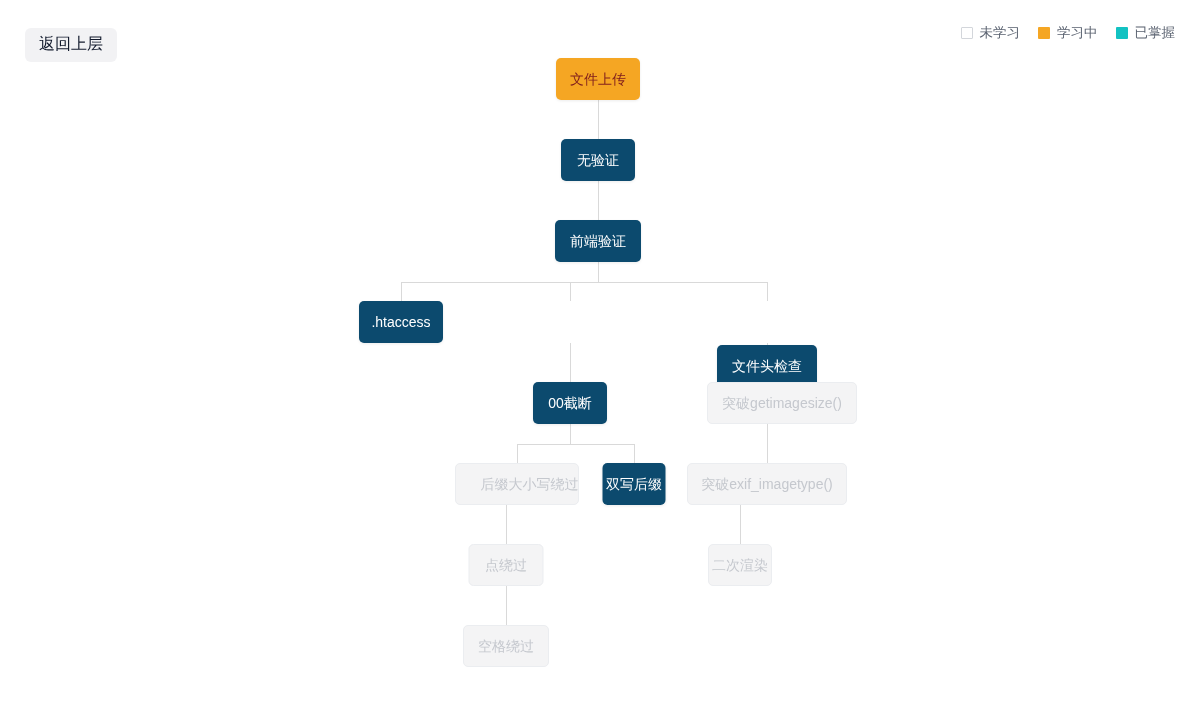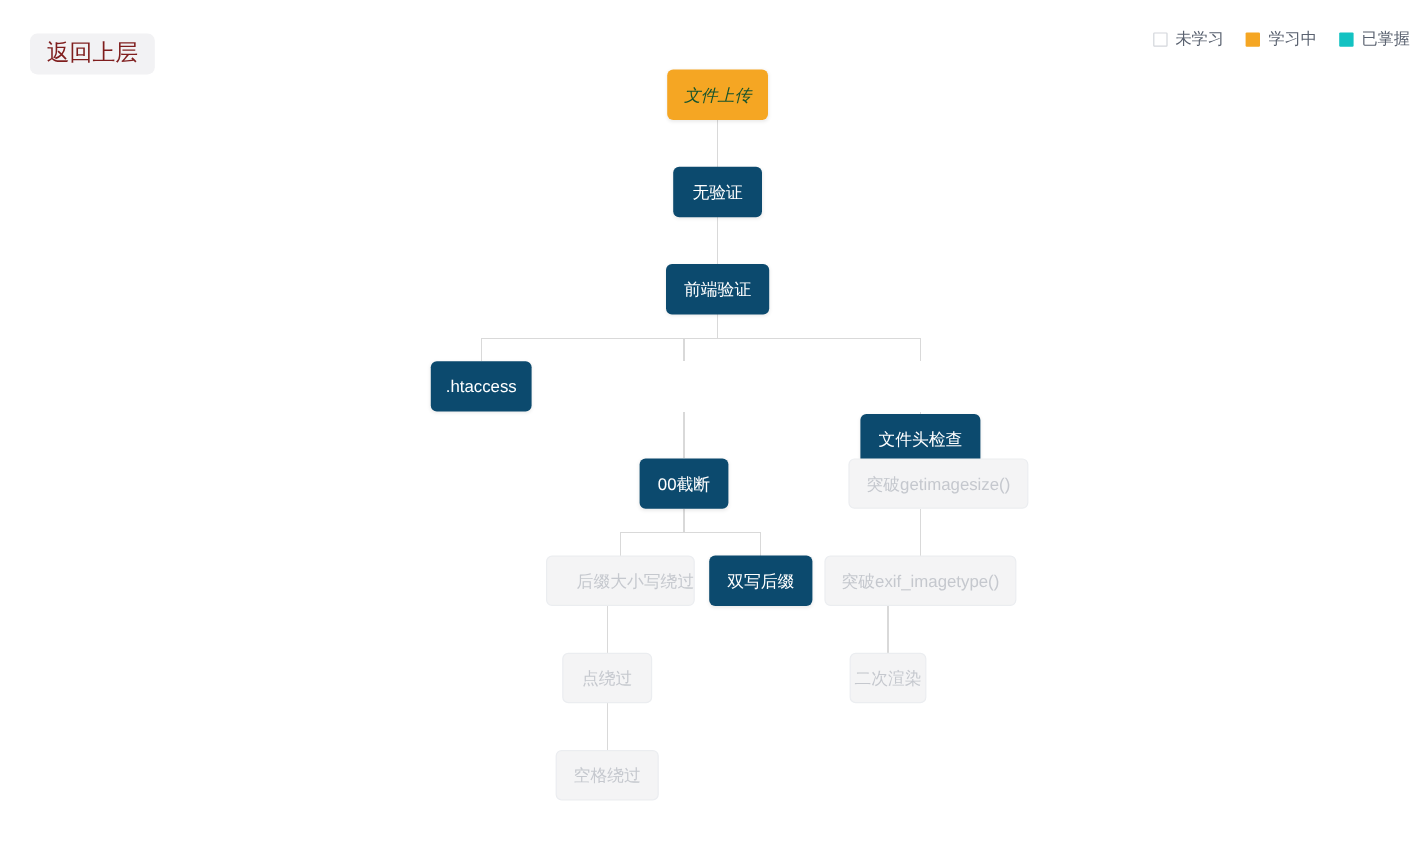--- a/index.html
+++ b/index.html
@@ -18,22 +18,22 @@
 
   
   #back-button {
     position: absolute;
     left: 25px;
     top: 28px;
     padding: 9px 14px;
     background: #f2f2f4;
     border: none;
     border-radius: 6px;
-    color: #7f1d1d;
-    font-size: 19px;
+    color: #0f172a;
+    font-size: 16px;
     line-height: 16px;
     cursor: pointer;
     font-family: Liberation Mono, monospace;
   }
 
   
   #legend {
     position: absolute;
     right: 14px;
     top: 24px;
@@ -94,23 +94,22 @@
     height: 42px;
     transform: translateX(-50%);
   }
   .node.status-mastered {
     background: #0c4a6e;
     color: #ffffff;
     box-shadow: 0 1px 3px rgba(0,0,0,0.08);
   }
   .node.status-learning {
     background: #f5a623;
-    color: #14532d;
+    color: #7f1d1d;
     box-shadow: 0 1px 3px rgba(0,0,0,0.08);
-    font-style: italic;
   }
   .node.status-unlearned {
     background: #f4f4f5;
     color: #c5c8ce;
     border: 1px solid #ebedf0;
   }
   .node.status-learning { font-weight: normal; }
 </style>
 </head>
 <body>
@@ -172,21 +171,21 @@
       </div>
       <div class="node status-mastered" style="left: 570px; top: 382px; width: 74px;">
         <span>00截断</span>
       </div>
       <div class="node status-unlearned" style="left: 767px; top: 382px; width: 150px; margin-left: 15px;">
         <span>突破getimagesize()</span>
       </div>
       <div class="node status-unlearned" style="left: 517px; top: 463px; width: 124px; padding-left: 41px;">
         <span>后缀大小写绕过</span>
       </div>
-      <div class="node status-mastered" style="left: 634px; top: 463px; width: 86px; padding-left: 16px;">
+      <div class="node status-mastered" style="left: 634px; top: 463px; width: 63px; padding-left: 16px;">
         <span>双写后缀</span>
       </div>
       <div class="node status-unlearned" style="left: 767px; top: 463px; width: 160px;">
         <span>突破exif_imagetype()</span>
       </div>
       <div class="node status-unlearned" style="left: 506px; top: 544px; width: 75px;">
         <span>点绕过</span>
       </div>
       <div class="node status-unlearned" style="left: 740px; top: 544px; width: 64px;">
         <span>二次渲染</span>

